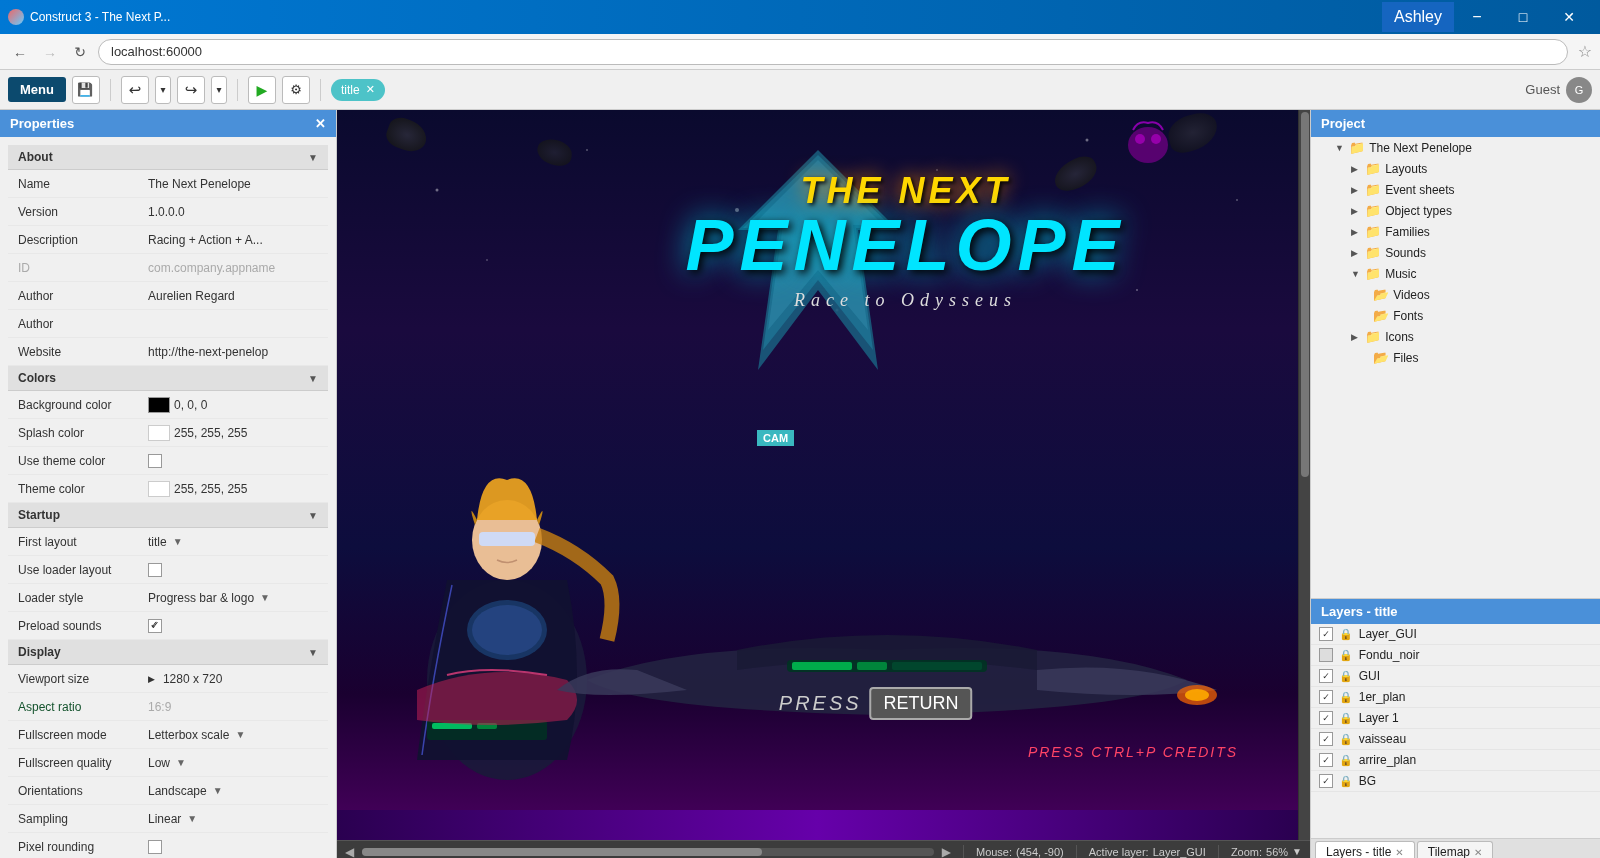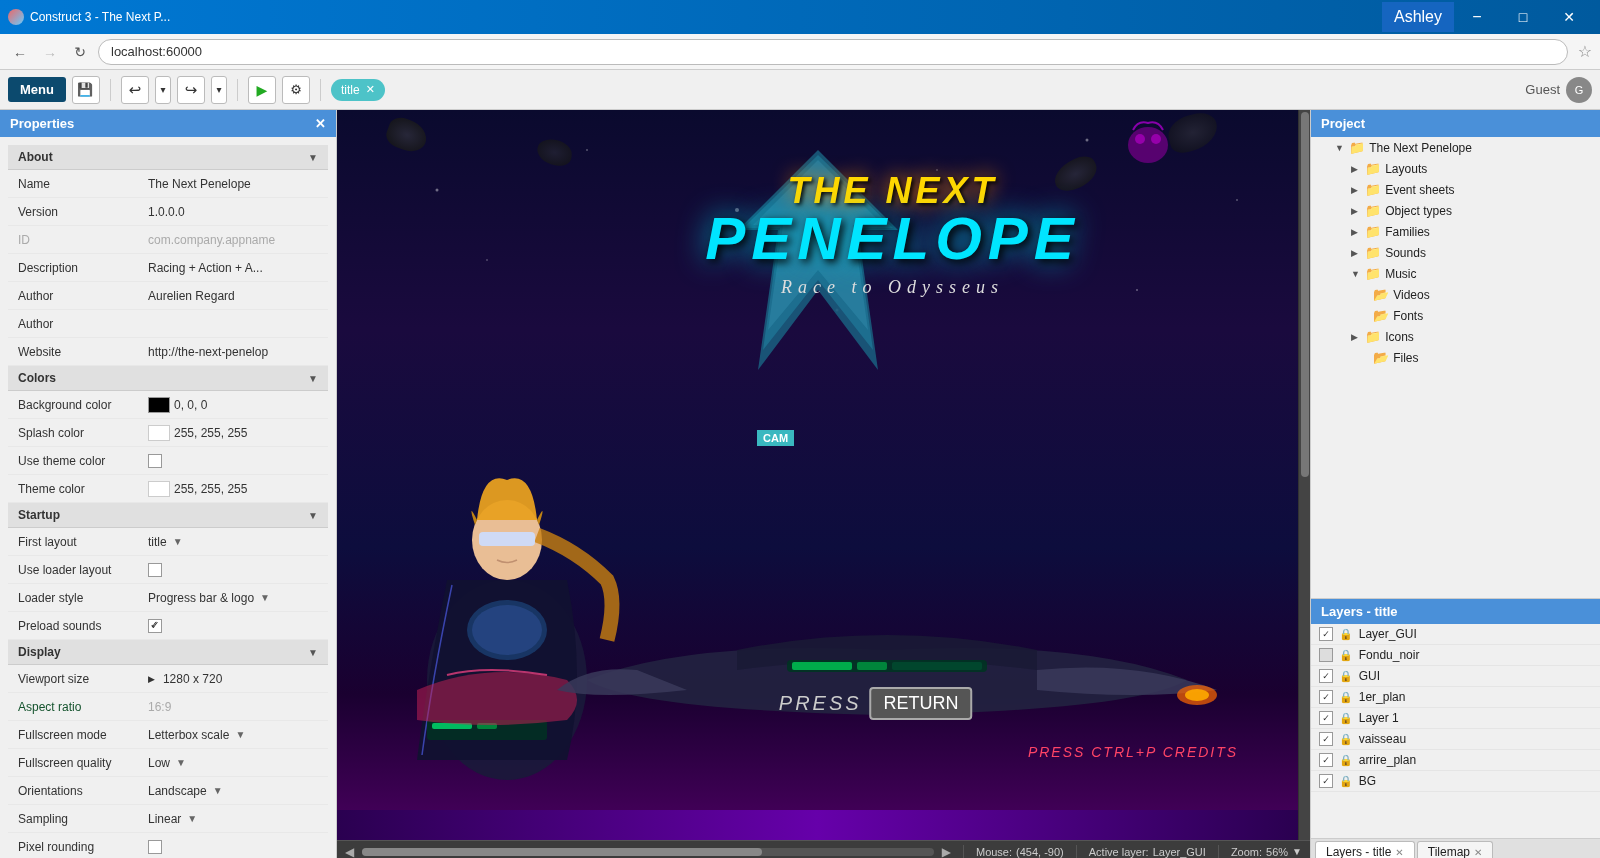--- a/index.html
+++ b/index.html
@@ -227,21 +227,21 @@
     .game-title-the-next {
       color: #ffd700;
       font-size: 36px;
       font-weight: 900;
       font-style: italic;
       text-shadow: 2px 2px 4px #000, 0 0 20px #ff8800;
       letter-spacing: 4px;
     }
     .game-title-penelope {
       color: #00e5ff;
-      font-size: 60px;
+      font-size: 72px;
       font-weight: 900;
       font-style: italic;
       text-shadow: 3px 3px 8px #000, 0 0 30px #00bcd4;
       letter-spacing: 6px;
       margin-top: -8px;
     }
     .game-title-subtitle {
       color: #ddd;
       font-size: 18px;
       font-style: italic;
@@ -491,26 +491,26 @@
         </div>
         <div class="prop-row">
           <span class="prop-label">Name</span>
           <span class="prop-value">The Next Penelope</span>
         </div>
         <div class="prop-row">
           <span class="prop-label">Version</span>
           <span class="prop-value">1.0.0.0</span>
         </div>
         <div class="prop-row">
+          <span class="prop-label">Description</span>
+          <span class="prop-value">Racing + Action + A...</span>
+        </div>
+        <div class="prop-row">
           <span class="prop-label dimmed" style="color:#aaa;">ID</span>
           <span class="prop-value" style="color:#aaa;">com.company.appname</span>
-        </div>
-        <div class="prop-row">
-          <span class="prop-label">Description</span>
-          <span class="prop-value">Racing + Action + A...</span>
         </div>
         <div class="prop-row">
           <span class="prop-label">Author</span>
           <span class="prop-value">Aurelien Regard</span>
         </div>
         <div class="prop-row">
           <span class="prop-label">Author</span>
           <span class="prop-value"></span>
         </div>
         <div class="prop-row">

